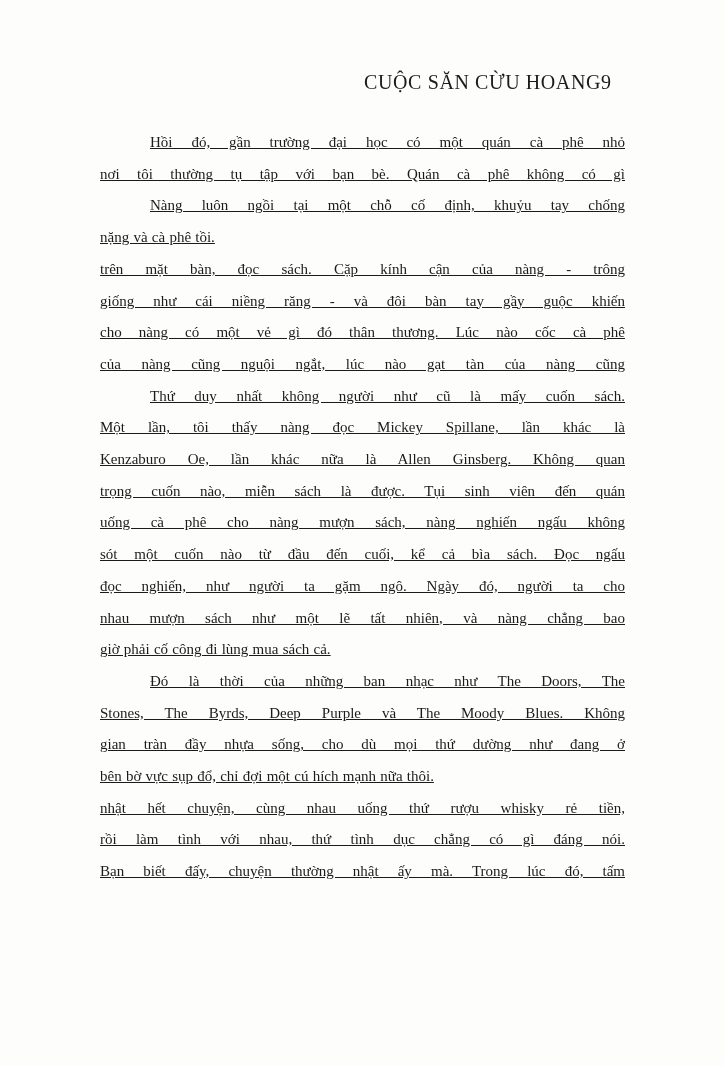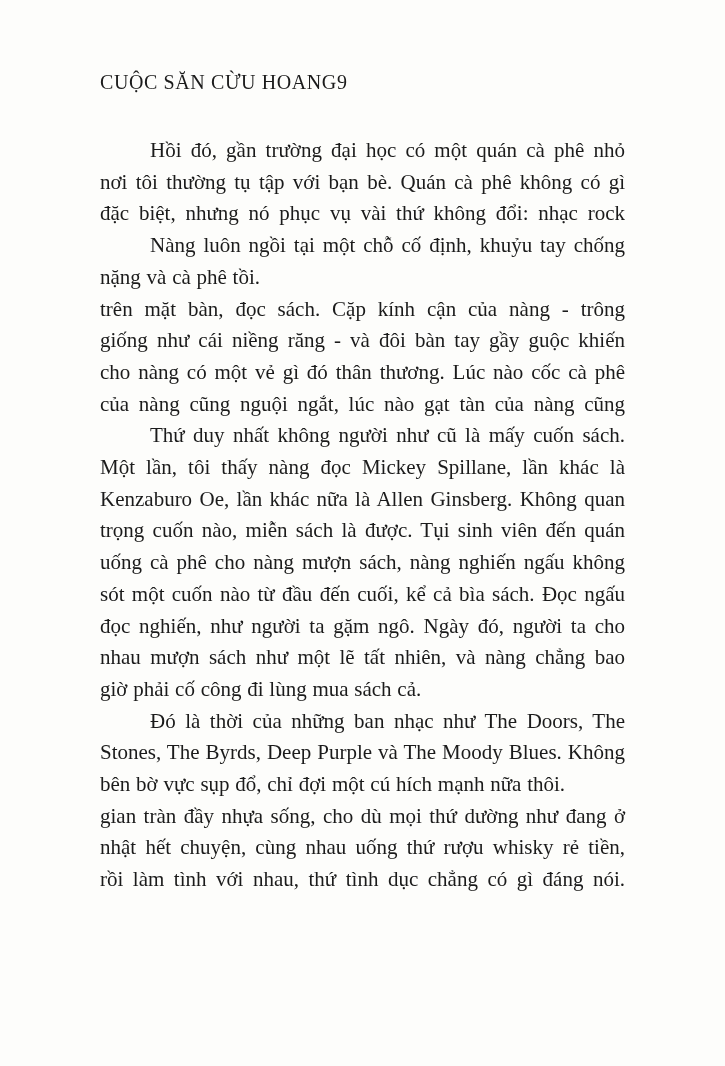--- a/index.html
+++ b/index.html
@@ -5,66 +5,67 @@
   html, body { margin: 0; padding: 0; }
   body {
     width: 725px; height: 1066px;
     position: relative; overflow: hidden;
     font-family: "Liberation Serif", "DejaVu Serif", serif;
   }
   .page {
     position: absolute; inset: 0;
   }
   .running-header {
-    position: absolute; top: 70px; left: 100px; width: 525px;
-    display: flex; justify-content: flex-start; align-items: baseline;
+    position: absolute; top: 70px; left: 86px; width: 525px;
+    display: flex; justify-content: flex-end; align-items: baseline;
     font-size: 20px; line-height: 24px;
   }
   .running-title { letter-spacing: 0.6px; }
   .page-number { font-size: 20px; }
   .body-text {
-    position: absolute; top: 135px; left: 100px; width: 525px;
-    font-size: 21px; line-height: 31.7px;
+    position: absolute; top: 127px; left: 100px; width: 525px;
+    font-size: 15px; line-height: 31.7px;
     word-spacing: 0.5px;
+    text-decoration: underline;
   }
   .line {
     text-align: justify;
     text-align-last: justify;
     white-space: normal;
   }
   .line.first { text-indent: 50px; }
   .line.para-end { text-align-last: left; }
 </style>
 </head>
 <body style="background: rgb(253, 253, 251); color: rgb(27, 27, 27);">
 
 <div class="page">
   <header class="running-header">
     <span class="running-title">CUỘC SĂN CỪU HOANG</span>
     <span class="page-number">9</span>
   </header>
   <main class="body-text">
       <div class="line first">Hồi đó, gần trường đại học có một quán cà phê nhỏ</div>
       <div class="line">nơi tôi thường tụ tập với bạn bè. Quán cà phê không có gì</div>
-      <div class="line">đặc biệt, nhưng nó phục vụ vài thứ không đổi: nhạc rock</div>
       <div class="line first">Nàng luôn ngồi tại một chỗ cố định, khuỷu tay chống</div>
       <div class="line para-end">nặng và cà phê tồi.</div>
       <div class="line">trên mặt bàn, đọc sách. Cặp kính cận của nàng - trông</div>
       <div class="line">giống như cái niềng răng - và đôi bàn tay gầy guộc khiến</div>
       <div class="line">cho nàng có một vẻ gì đó thân thương. Lúc nào cốc cà phê</div>
       <div class="line">của nàng cũng nguội ngắt, lúc nào gạt tàn của nàng cũng</div>
       <div class="line first">Thứ duy nhất không người như cũ là mấy cuốn sách.</div>
       <div class="line">Một lần, tôi thấy nàng đọc Mickey Spillane, lần khác là</div>
       <div class="line">Kenzaburo Oe, lần khác nữa là Allen Ginsberg. Không quan</div>
       <div class="line">trọng cuốn nào, miễn sách là được. Tụi sinh viên đến quán</div>
       <div class="line">uống cà phê cho nàng mượn sách, nàng nghiến ngấu không</div>
       <div class="line">sót một cuốn nào từ đầu đến cuối, kể cả bìa sách. Đọc ngấu</div>
       <div class="line">đọc nghiến, như người ta gặm ngô. Ngày đó, người ta cho</div>
       <div class="line">nhau mượn sách như một lẽ tất nhiên, và nàng chẳng bao</div>
       <div class="line para-end">giờ phải cố công đi lùng mua sách cả.</div>
       <div class="line first">Đó là thời của những ban nhạc như The Doors, The</div>
       <div class="line">Stones, The Byrds, Deep Purple và The Moody Blues. Không</div>
+      <div class="line">gian tràn đầy nhựa sống, cho dù mọi thứ dường như đang ở</div>
       <div class="line para-end">bên bờ vực sụp đổ, chỉ đợi một cú hích mạnh nữa thôi.</div>
-      <div class="line">gian tràn đầy nhựa sống, cho dù mọi thứ dường như đang ở</div>
       <div class="line">nhật hết chuyện, cùng nhau uống thứ rượu whisky rẻ tiền,</div>
       <div class="line">rồi làm tình với nhau, thứ tình dục chẳng có gì đáng nói.</div>
+      <div class="line">Bạn biết đấy, chuyện thường nhật ấy mà. Trong lúc đó, tấm</div>
     </main>
 </div>
 
 </body></html>

